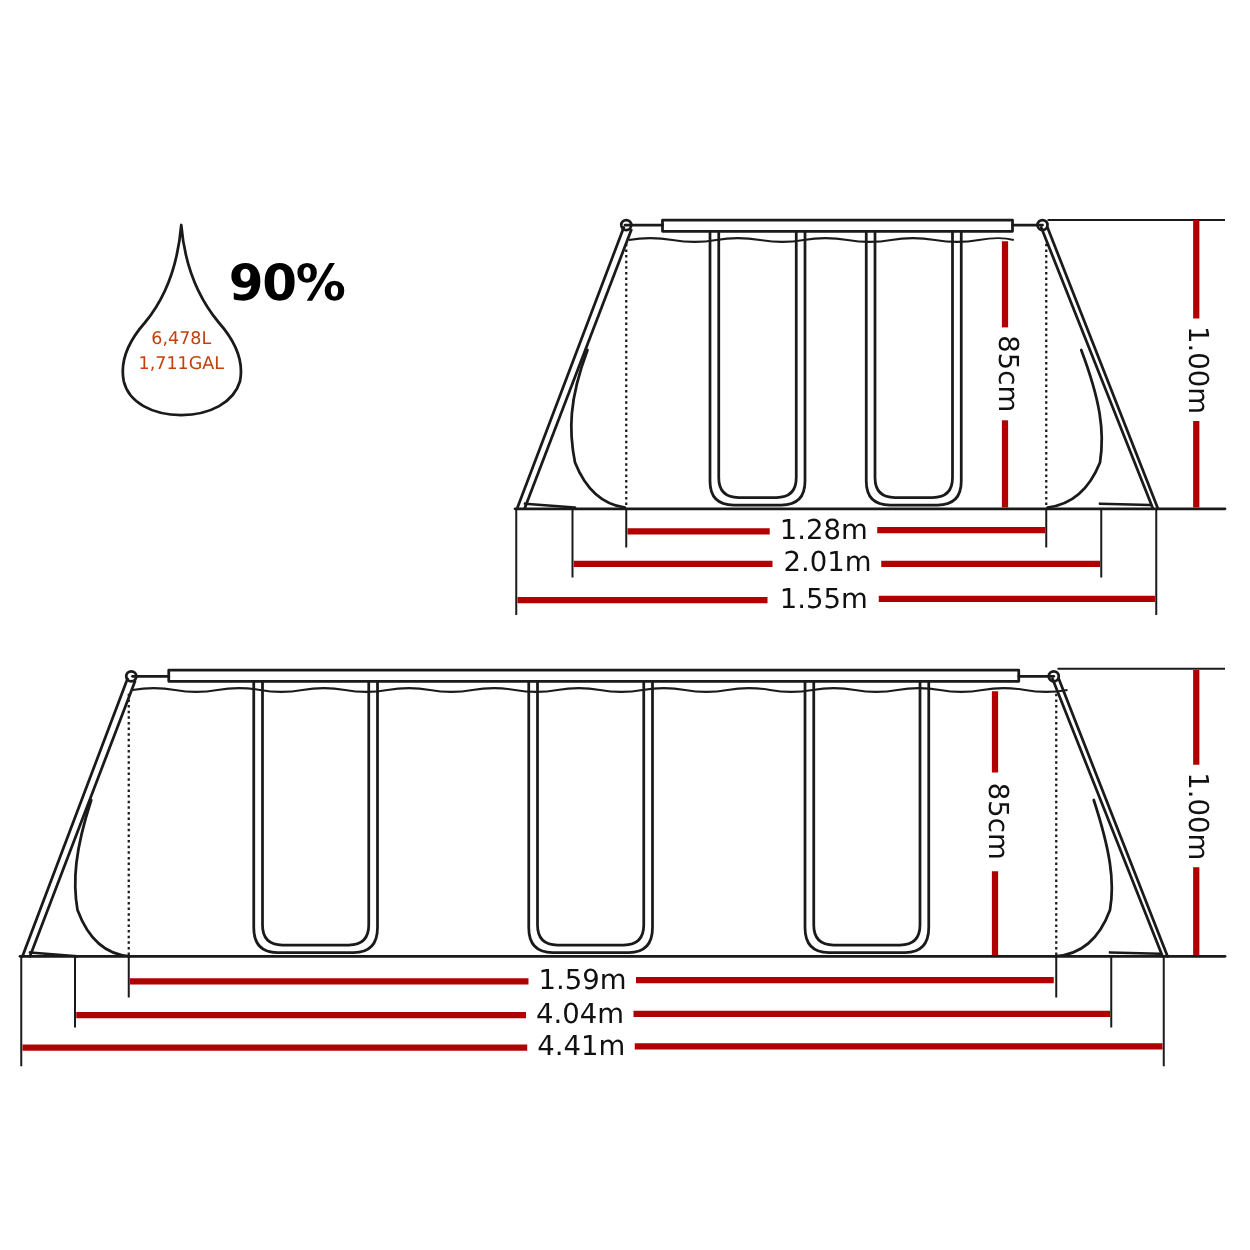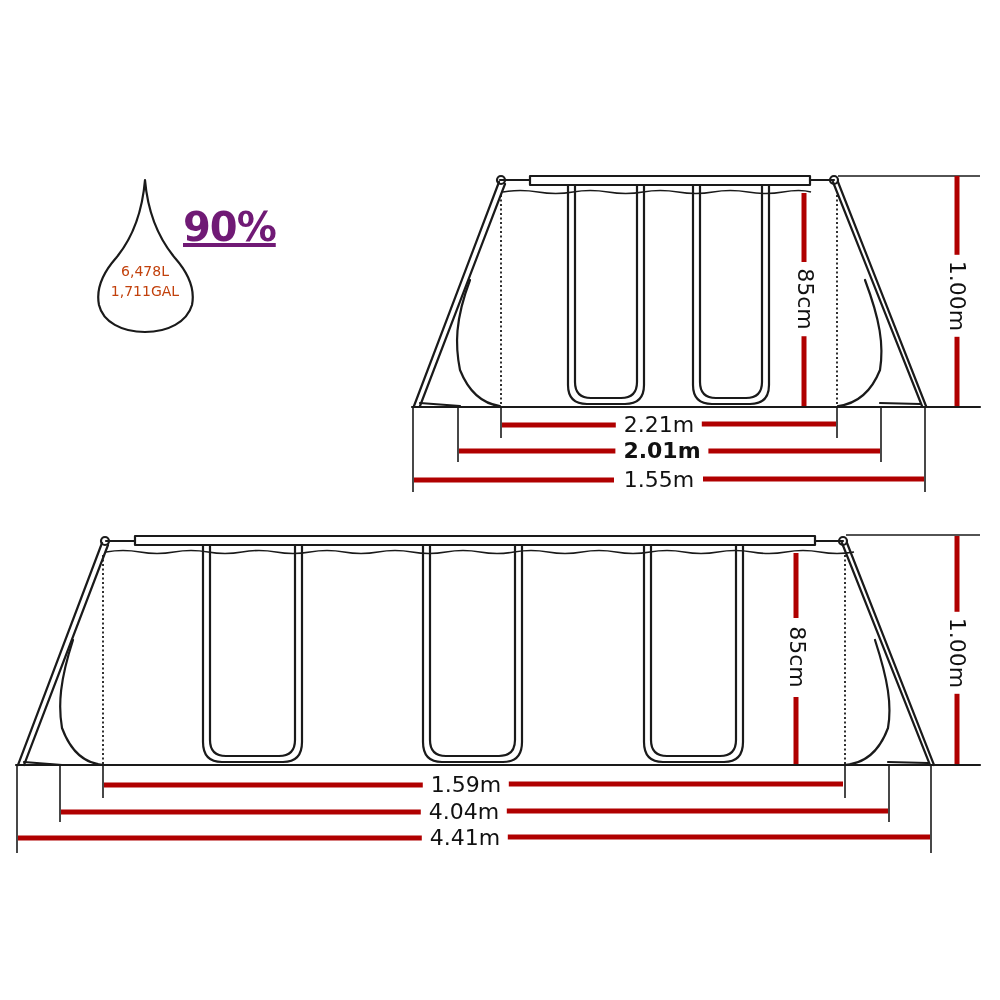--- a/index.html
+++ b/index.html
@@ -5,21 +5,21 @@
     html, body { margin: 0; padding: 0; background: #ffffff; }
     body { width: 1000px; height: 1000px; position: relative; overflow: hidden; font-family: "DejaVu Sans", sans-serif; }
     svg { position: absolute; left: 0; top: 0; }
     .outline { fill: none; stroke: #1a1a1a; stroke-width: 2.2; stroke-linejoin: round; stroke-linecap: round; }
     .thin { fill: none; stroke: #1a1a1a; stroke-width: 1.6; }
     .dotted { fill: none; stroke: #1a1a1a; stroke-width: 1.8; stroke-dasharray: 2 2.5; }
     .dim { stroke: #b00000; stroke-width: 5; fill: none; }
     .label { position: absolute; color: #111; font-family: "DejaVu Sans", sans-serif; white-space: nowrap; line-height: 1; background: #fff; }
     .hlabel { font-size: 22px; transform: translate(-50%, -50%); padding: 0 8px; }
     .vlabel { font-size: 22px; transform: translate(-50%, -50%) rotate(90deg); padding: 0 6px; }
-    .pct { position: absolute; left: 183px; top: 207px; font-size: 40px; font-weight: bold; color: #701a75; line-height: 1; letter-spacing: -1px; text-decoration: underline; }
+    .pct { position: absolute; left: 183px; top: 207px; font-size: 40px; font-weight: bold; color: #000000; line-height: 1; letter-spacing: -1px; }
     .vol { position: absolute; left: 145px; font-size: 14px; color: #c2410c; transform: translateX(-50%); line-height: 1; }
   </style>
 </head>
 <body>
 
 <svg width="1000" height="1000" viewBox="0 0 1000 1000">
 
   <g>
     <path class="outline" d="M145 180 C148 215 160 240 175 258 C190 275 195 290 192 305 C187 322 168 332 145 332 C122 332 103 322 99 305 C96 290 101 275 116 258 C131 240 142 215 145 180 Z"></path>
   </g>
@@ -125,22 +125,22 @@
     <line class="dim" x1="796" y1="697" x2="796" y2="764"></line>
     <line class="dim" x1="957" y1="536" x2="957" y2="618"></line>
     <line class="dim" x1="957" y1="688" x2="957" y2="764"></line>
   </g>
 </svg>
 
 <div class="pct">90%</div>
 <div class="vol" style="top:264px;">6,478L</div>
 <div class="vol" style="top:284px;">1,711GAL</div>
 
-<div class="label hlabel" style="left:659px; top:425px;">2.21m</div>
-<div class="label hlabel" style="left:662px; top:451px;font-weight:bold;">2.01m</div>
+<div class="label hlabel" style="left:659px; top:425px;">1.28m</div>
+<div class="label hlabel" style="left:662px; top:451px;">2.01m</div>
 <div class="label hlabel" style="left:659px; top:480px;">1.55m</div>
 <div class="label vlabel" style="left:805px; top:299px;">85cm</div>
 <div class="label vlabel" style="left:957px; top:296px;">1.00m</div>
 
 <div class="label hlabel" style="left:466px; top:785px;">1.59m</div>
 <div class="label hlabel" style="left:464px; top:812px;">4.04m</div>
 <div class="label hlabel" style="left:465px; top:838px;">4.41m</div>
 <div class="label vlabel" style="left:797px; top:657px;">85cm</div>
 <div class="label vlabel" style="left:957px; top:653px;">1.00m</div>
 

